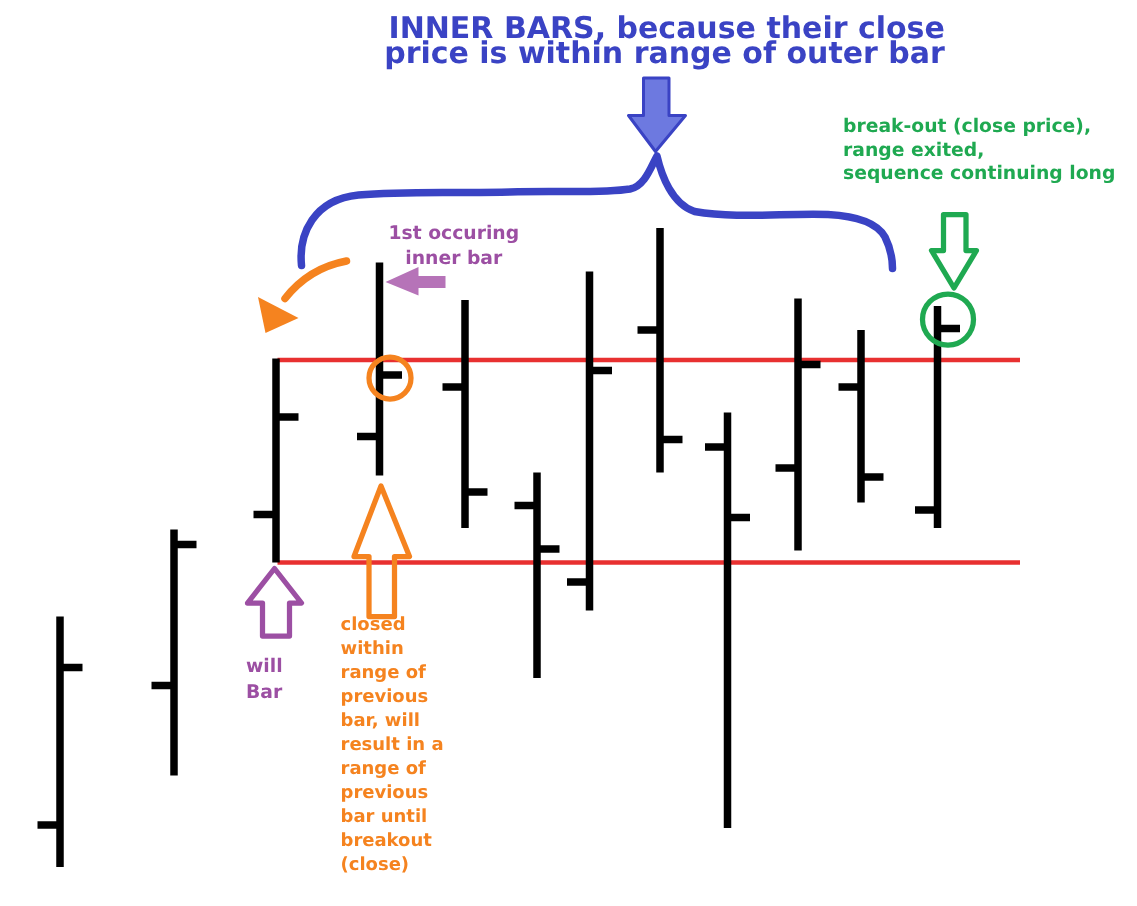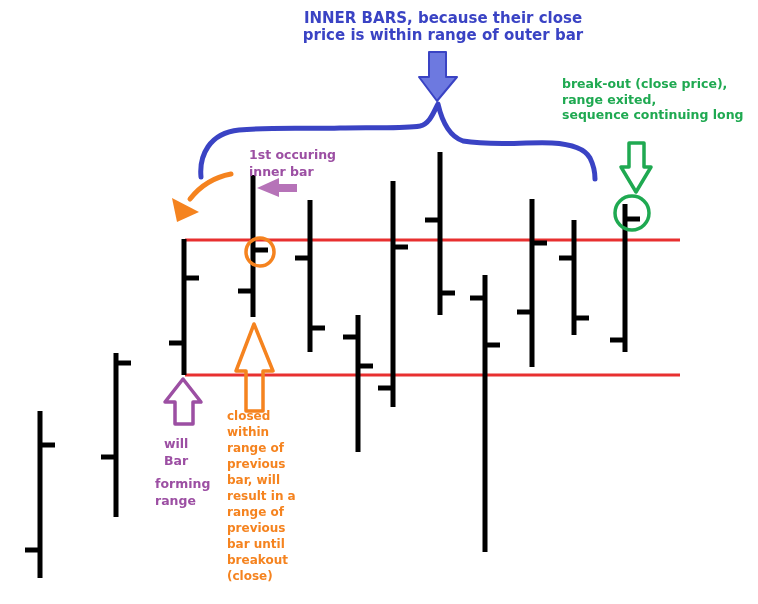--- a/index.html
+++ b/index.html
@@ -1,20 +1,20 @@
 <!DOCTYPE html>
 <html style="--blue: #3a43c4; --blue_fill: #6d79e0; --green: #1fa951; --purple: #9c4fa3; --purple_fill: #b673b8; --orange: #f5831f; --red: #e83030; --bar: #000000;"><head>
 <meta charset="utf-8">
 <style>
   html,body{margin:0;padding:0;background:#fff;}
   .canvas{position:relative;width:758px;height:604px;background:#ffffff;
           font-family:"DejaVu Sans",sans-serif;overflow:hidden;}
   .canvas svg{position:absolute;left:0;top:0;}
   .label{position:absolute;font-weight:bold;white-space:pre;}
-  .label.title{color:var(--blue);font-size:15px;line-height:17px;text-align:center;}
+  .label.title{color:var(--blue);font-size:20px;line-height:17px;text-align:right;}
   .label.green{color:var(--green);font-size:12.5px;line-height:15.5px;}
   .label.purple{color:var(--purple);font-size:12.5px;line-height:17px;}
   .label.orange{color:var(--orange);font-size:12px;line-height:16px;}
   .annot{fill:none;stroke-linecap:round;stroke-linejoin:round;}
 </style>
 </head>
 <body>
 
 <div class="canvas">
 
@@ -75,28 +75,26 @@
     </g>
   </svg>
 
   <div class="label title" style="left:443px;top:10px;transform:translateX(-50%);">INNER BARS, because their close
 price is within range of outer bar</div>
 
   <div class="label green" style="left:562px;top:76px;">break-out (close price),
 range exited,
 sequence continuing long</div>
 
-  <div class="label purple" style="left:249px;top:146px;">1st occuring
+  <div class="label purple" style="left:259px;top:146px;text-align:center;">1st occuring
 inner bar</div>
 
   <div class="label purple" style="left:164px;top:435px;">will
 Bar</div>
 
-  <div class="label purple" style="left:155px;top:475px;">forming
-range</div>
 
   <div class="label orange" style="left:227px;top:408px;">closed
 within
 range of
 previous
 bar, will
 result in a
 range of
 previous
 bar until

